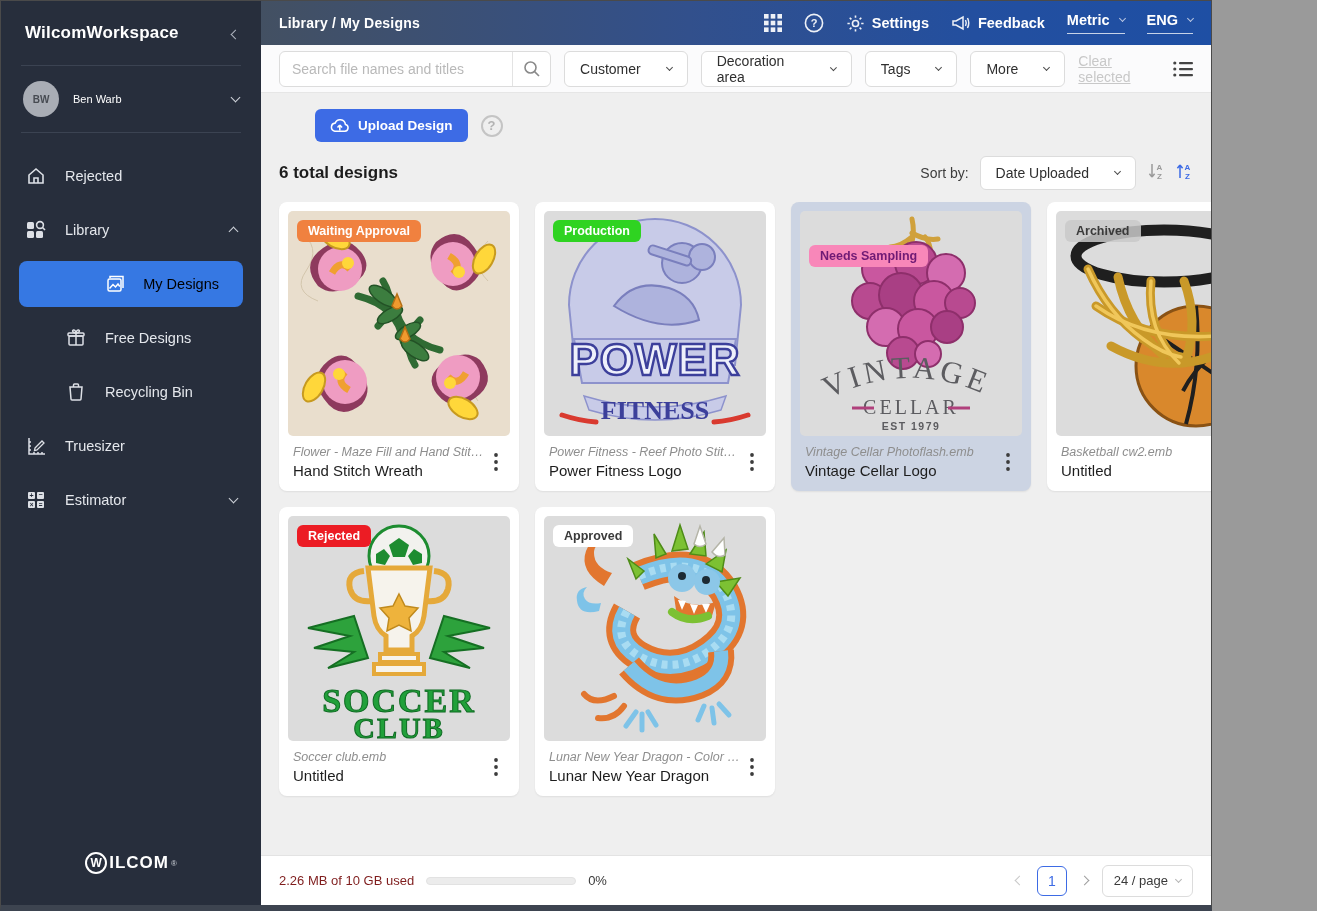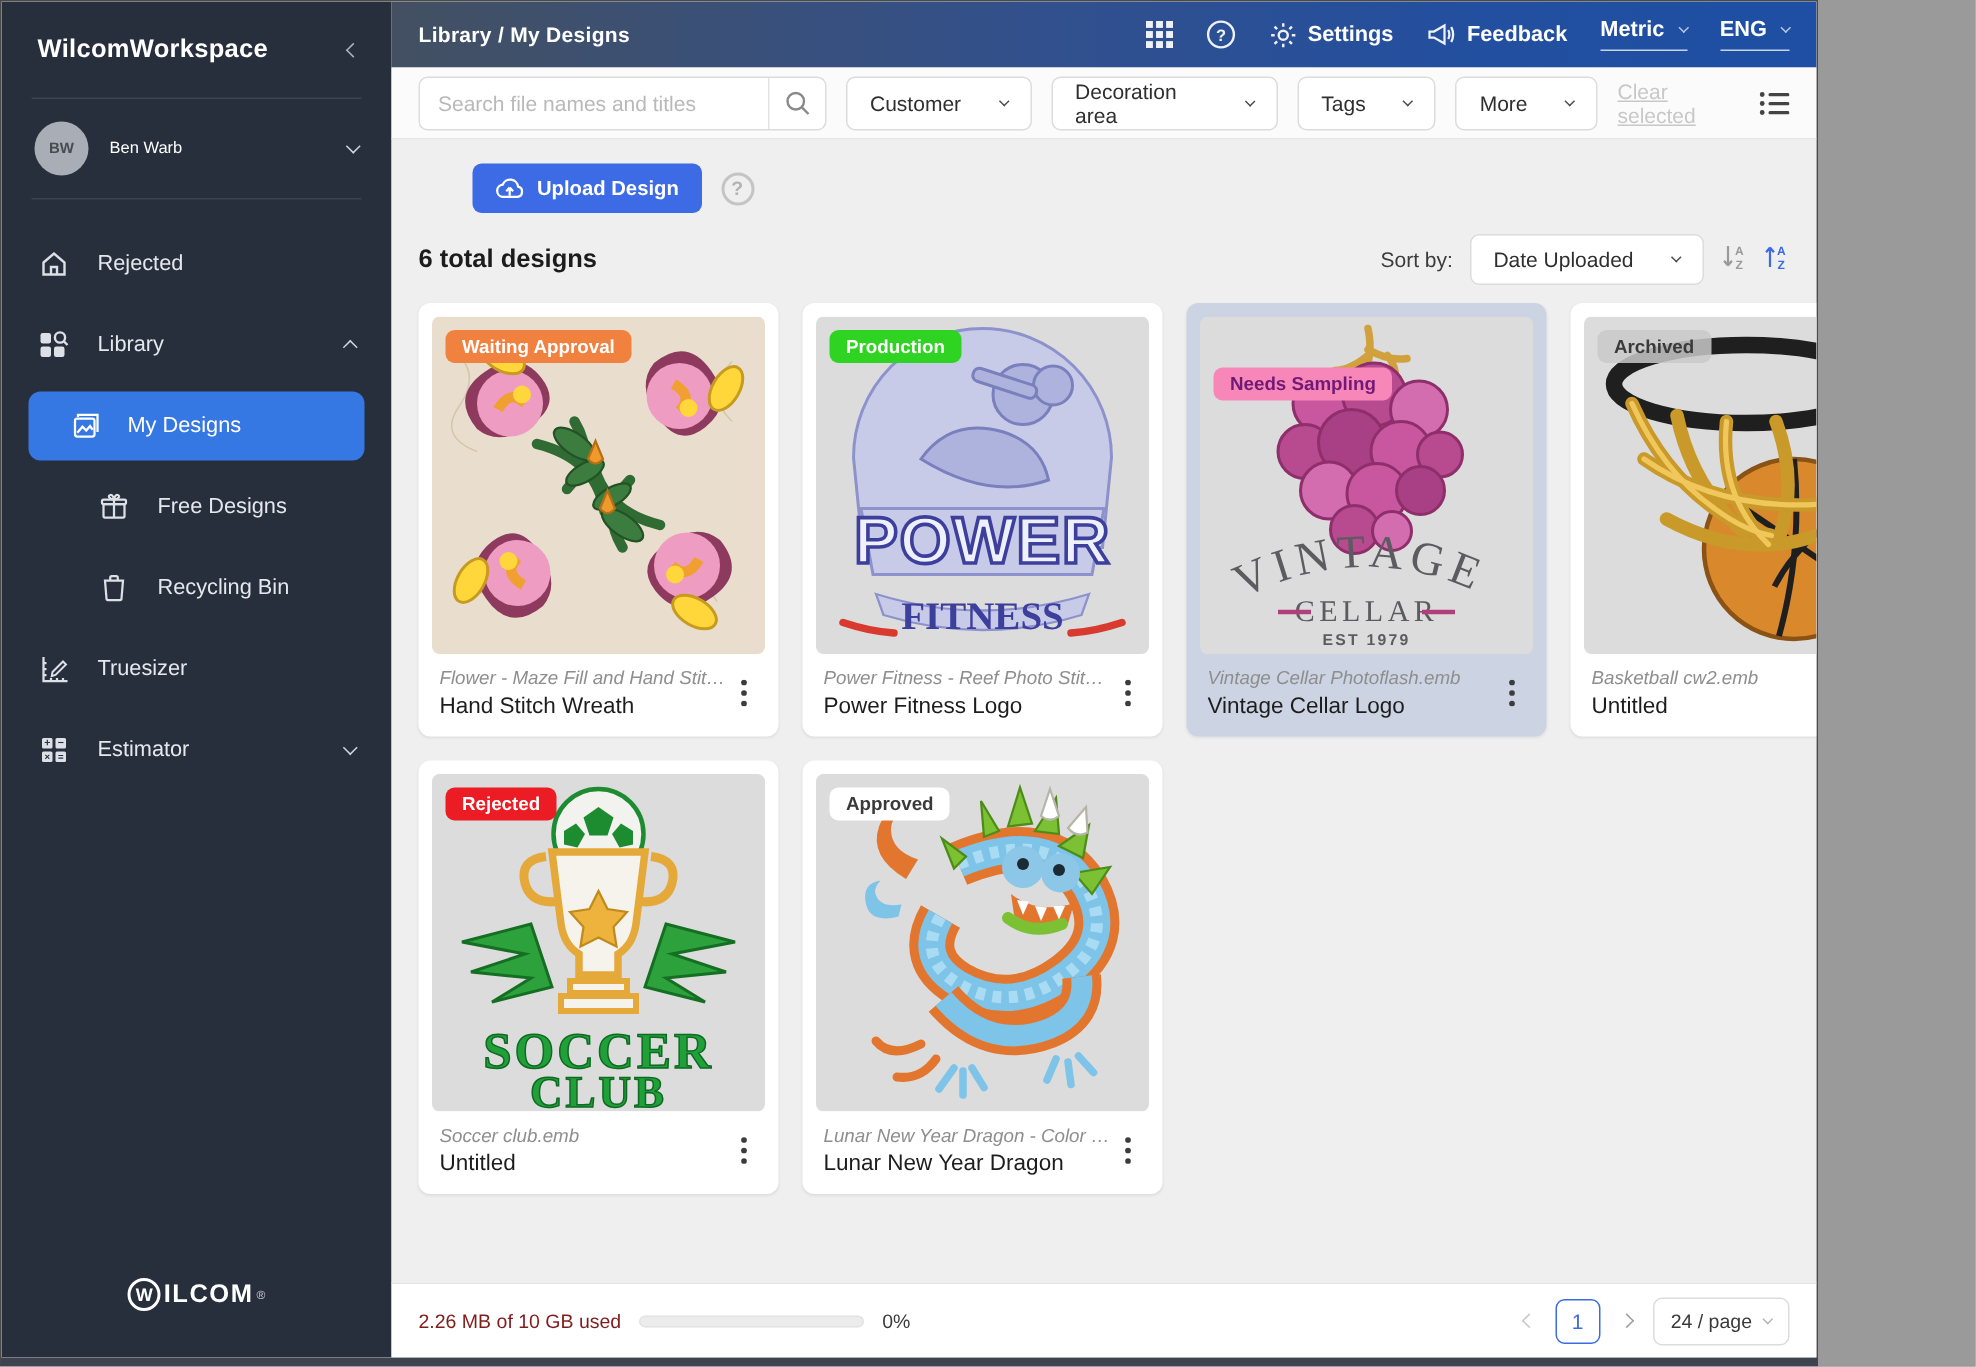--- a/index.html
+++ b/index.html
@@ -19,21 +19,21 @@
   .user-row { height:66px; display:flex; align-items:center; gap:14px; padding:0 22px 0 22px; }
   .avatar { width:36px; height:36px; border-radius:50%; background:#a9adb5; color:#474b52;
             font-size:10px; font-weight:700; display:flex; align-items:center; justify-content:center; }
   .user-name { flex:1; font-size:11px; font-weight:500; color:#fff; }
   .nav { padding:14px 0 0 0; flex:1; }
   .nav-item { height:50px; display:flex; align-items:center; gap:18px; padding:0 24px;
               font-size:14.5px; font-weight:500; color:#e4e7ec; cursor:pointer; margin:4px 0; }
   .nav-item .spacer { flex:1; }
   .nav-item.sub { padding-left:64px; }
   .nav-item.selected { background:#3678e3; border-radius:8px; margin:6px 18px; padding-left:28px;
-                       height:46px; color:#ffffff; gap:16px; }
+                       height:46px; color:#000000; gap:16px;justify-content:flex-end; }
   .nav-icon { width:22px; display:flex; justify-content:center; }
   .wilcom-logo { height:84px; display:flex; align-items:center; justify-content:center;
                  gap:2px; color:#fff; }
   .wilcom-logo .w-circle { width:22px; height:22px; border-radius:50%; border:2.5px solid #fff;
                  display:flex; align-items:center; justify-content:center; font-size:12px; font-weight:800; }
   .wilcom-logo .logo-text { font-size:17px; font-weight:800; letter-spacing:1px; }
   .wilcom-logo sup { font-size:8px; color:#cfd3da; }
 
   
   .main { flex:1; display:flex; flex-direction:column; min-width:0; }

